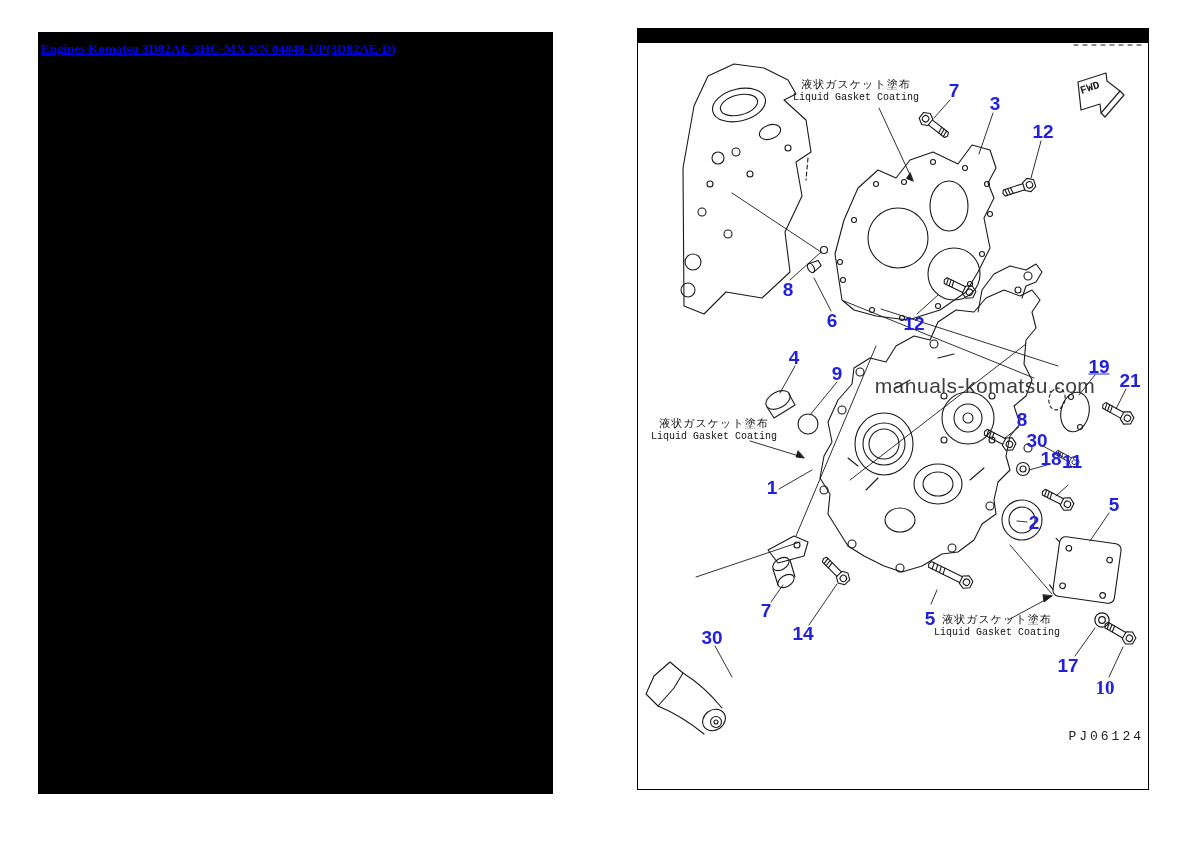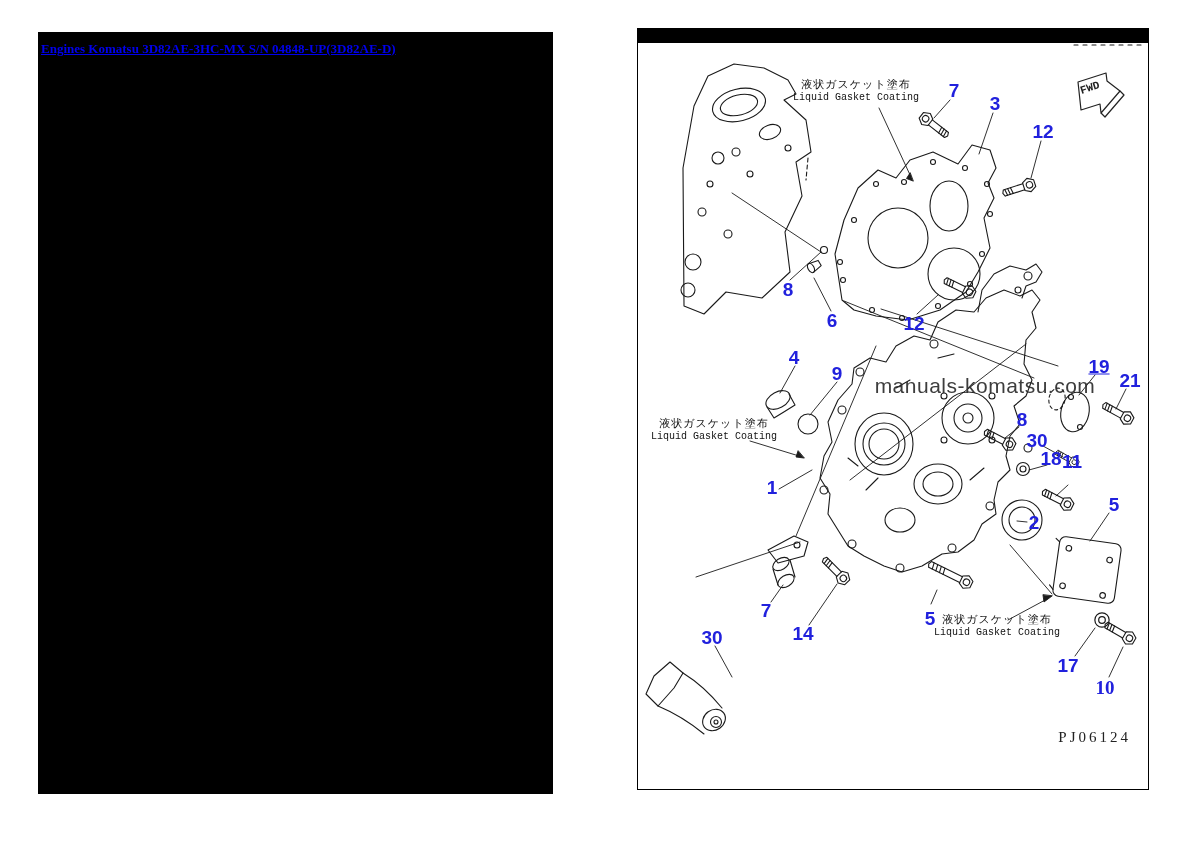--- a/index.html
+++ b/index.html
@@ -22,22 +22,22 @@
   
   .note{position:absolute;transform:translate(-50%,-50%);text-align:center;color:#111;
         font-family:"Liberation Mono",monospace;white-space:nowrap;line-height:1.2;}
   .note .jp{display:block;font-size:11px;letter-spacing:1px;}
   .note .en{display:block;font-size:10px;}
   .watermark{position:absolute;transform:translate(-50%,-50%);font-size:21px;
              color:rgba(45,45,45,0.92);letter-spacing:.5px;white-space:nowrap;}
   .fwd{position:absolute;left:435px;top:40px;width:56px;height:56px;}
   .fwd-label{position:absolute;left:7px;top:14px;transform:rotate(-18deg);
              font-family:"Liberation Mono",monospace;font-weight:bold;font-size:11px;color:#222;}
-  .code{position:absolute;right:17px;top:701px;font-family:Liberation Serif, serif;
-        font-size:15px;letter-spacing:3px;color:#222;white-space:nowrap;}
+  .code{position:absolute;right:4px;top:701px;font-family:Liberation Mono, monospace;
+        font-size:13px;letter-spacing:3px;color:#222;white-space:nowrap;}
 </style>
 </head>
 <body>
 
 <div class="page">
 
   <div class="left-panel">
     <a href="#" class="model-link">Engines Komatsu 3D82AE-3HC-MX S/N 04848-UP(3D82AE-D)</a>
   </div>
 

